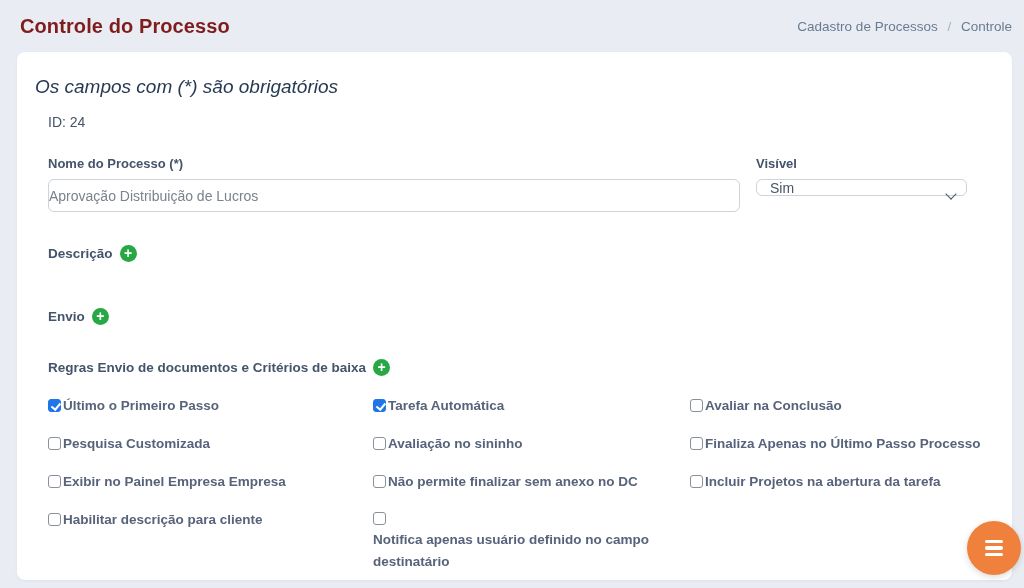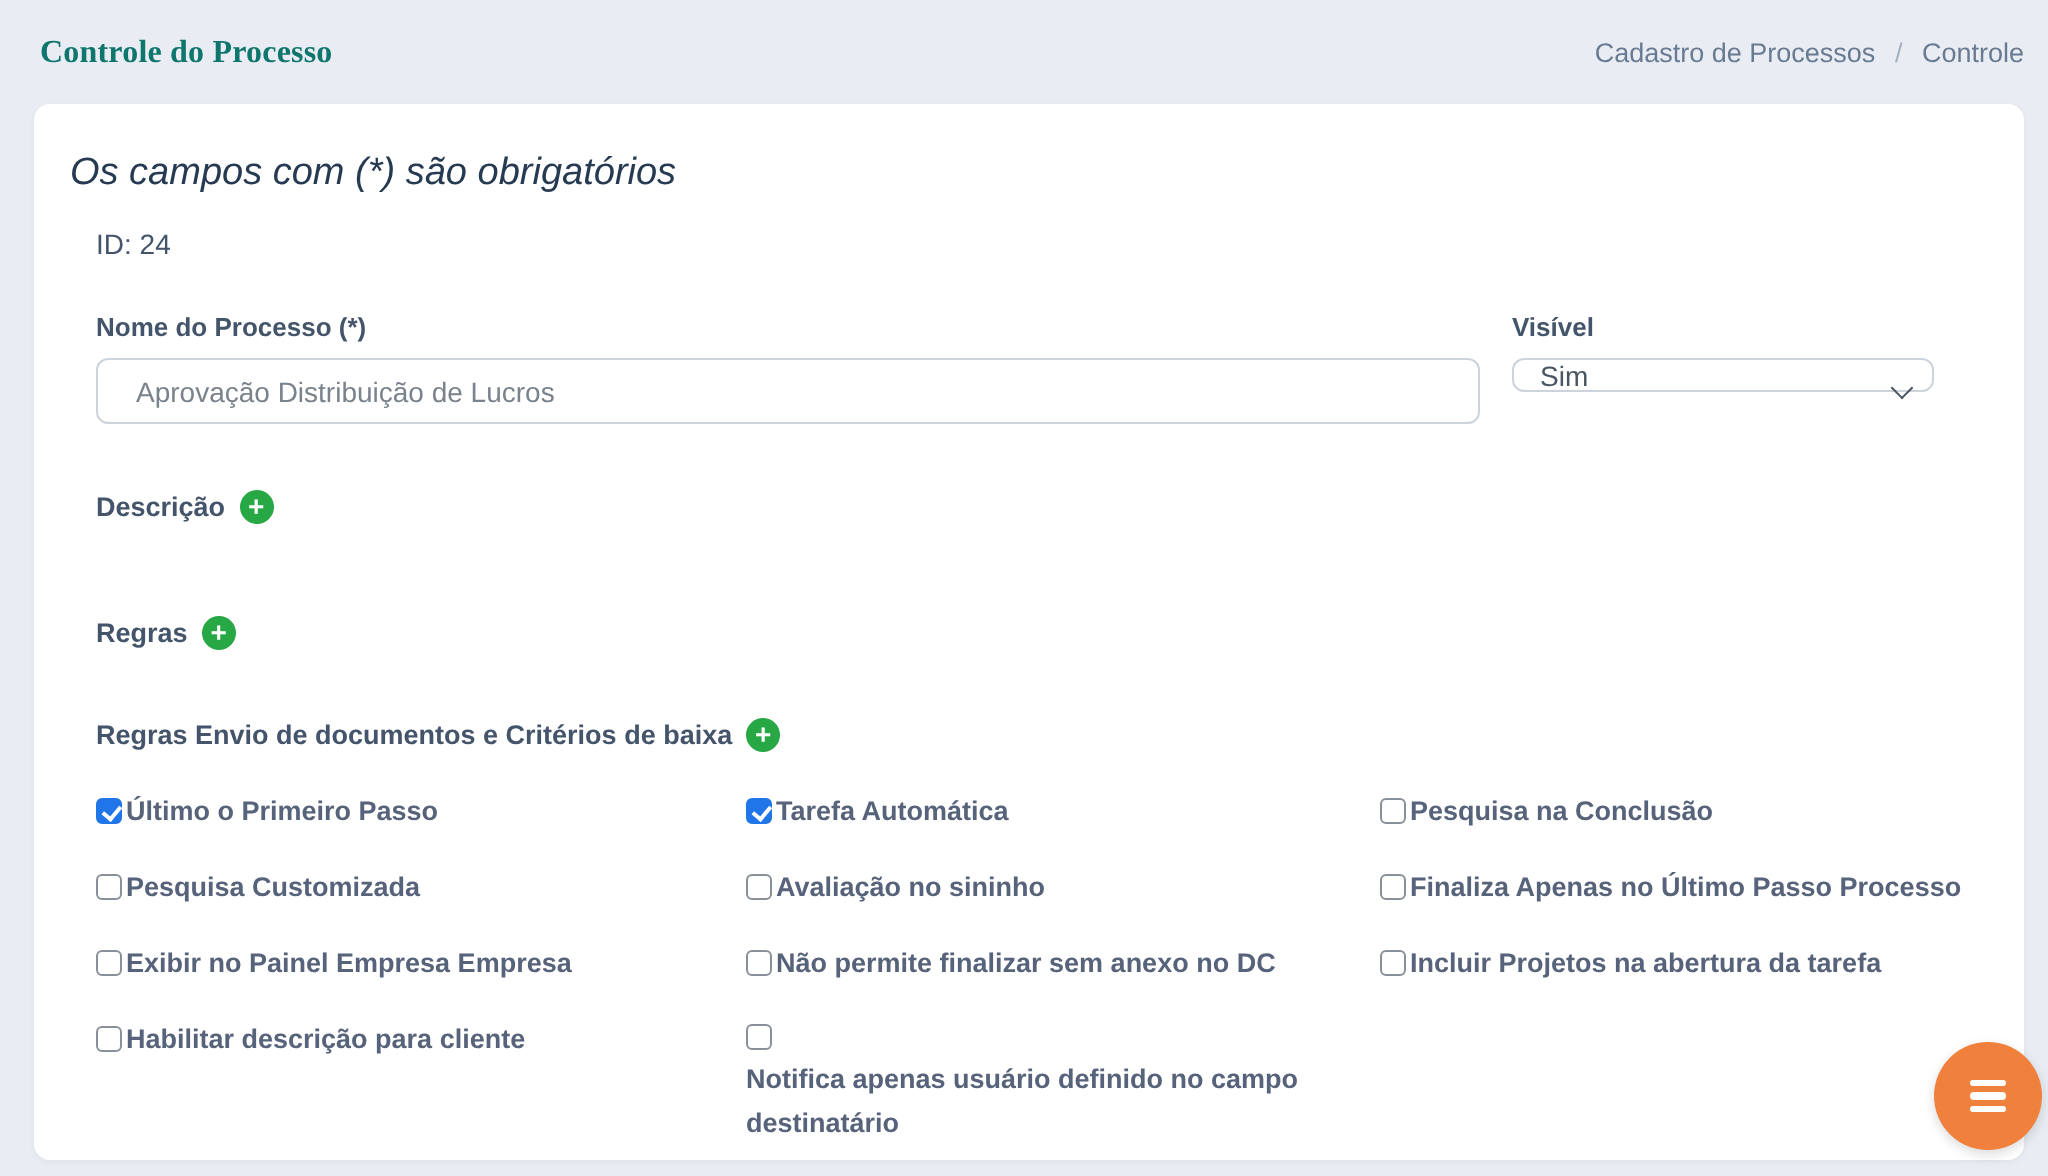--- a/index.html
+++ b/index.html
@@ -9,21 +9,21 @@
     font-family:"Liberation Sans", sans-serif;
     position:relative;
     overflow:hidden;
     color:#22384f;
   }
   
   .page-header {
     display:flex; justify-content:space-between; align-items:center;
     padding:9px 12px 0 20px; height:44px;
   }
-  .page-title { font-size:16px; font-weight:bold; color:#0f766e; letter-spacing:.1px;font-family:Liberation Serif, serif; }
+  .page-title { font-size:20px; font-weight:bold; color:#7f1d1d; letter-spacing:.1px; }
   .breadcrumb { font-size:13.5px; color:#697b92; }
   .breadcrumb .crumb { color:#697b92; text-decoration:none; cursor:pointer; }
   .breadcrumb .sep { color:#a6b1c0; margin:0 6px; }
   
   .card {
     position:absolute; left:17px; top:52px; width:995px; height:528px;
     background:#ffffff; border-radius:8px;
     box-shadow:0 1px 3px rgba(40,60,90,.06);
     padding:24px 31px 0 18px;
   }
@@ -34,21 +34,21 @@
   .form-inner { margin-left:13px; }
   .record-id { font-size:14px; font-weight:normal; color:#44546a; margin-bottom:26px; }
   
   .field-row {
     display:grid; grid-template-columns:692px 211px; column-gap:16px;
     margin-bottom:24px;
   }
   .field-label { font-size:13px; font-weight:bold; color:#44546a; margin-bottom:8px; display:block; }
   .text-input {
     width:100%; height:33px; border:1px solid #cdd3da; border-radius:6px;
-    padding:0 19px; font-size:14px; color:#7a828c;
+    padding:0 0; font-size:14px; color:#7a828c;
     font-family:"Liberation Sans", sans-serif; background:#fff; outline:none;
   }
   .select-wrap { position:relative; }
   .select-input {
     width:100%; height:17px; border:1px solid #cdd3da; border-radius:6px;
     padding:0 26px 0 13px; font-size:14px; color:#4a5563;
     font-family:"Liberation Sans", sans-serif; background:#fff;
     appearance:none; -webkit-appearance:none; outline:none;
   }
   .chevron {
@@ -127,38 +127,38 @@
         </div>
       </div>
     </div>
 
     <div class="section-line sec-desc">
       <span class="section-label">Descrição</span>
       <button class="plus-btn">+</button>
     </div>
 
     <div class="section-line sec-rules">
-      <span class="section-label">Regras</span>
+      <span class="section-label">Envio</span>
       <button class="plus-btn">+</button>
     </div>
 
     <div class="section-line sec-docs">
       <span class="section-label">Regras Envio de documentos e Critérios de baixa</span>
       <button class="plus-btn">+</button>
     </div>
 
     <div class="cbx-grid">
       <label class="cbx-cell">
         <span class="cbx" data-state="checked"></span><span class="cbx-label">Último o Primeiro Passo</span>
       </label>
       <label class="cbx-cell">
         <span class="cbx" data-state="checked"></span><span class="cbx-label">Tarefa Automática</span>
       </label>
       <label class="cbx-cell">
-        <span class="cbx" data-state="unchecked"></span><span class="cbx-label">Pesquisa na Conclusão</span>
+        <span class="cbx" data-state="unchecked"></span><span class="cbx-label">Avaliar na Conclusão</span>
       </label>
 
       <label class="cbx-cell">
         <span class="cbx" data-state="unchecked"></span><span class="cbx-label">Pesquisa Customizada</span>
       </label>
       <label class="cbx-cell">
         <span class="cbx" data-state="unchecked"></span><span class="cbx-label">Avaliação no sininho</span>
       </label>
       <label class="cbx-cell">
         <span class="cbx" data-state="unchecked"></span><span class="cbx-label">Finaliza Apenas no Último Passo Processo</span>

